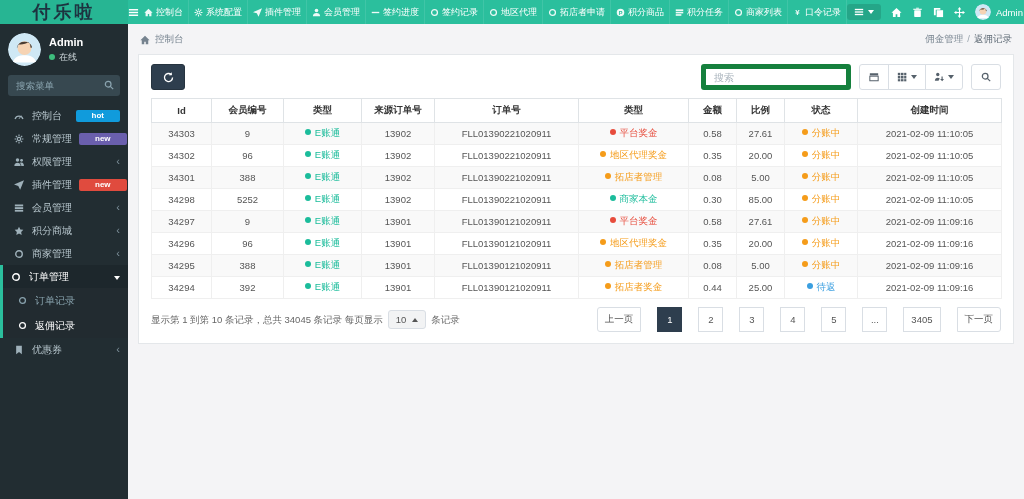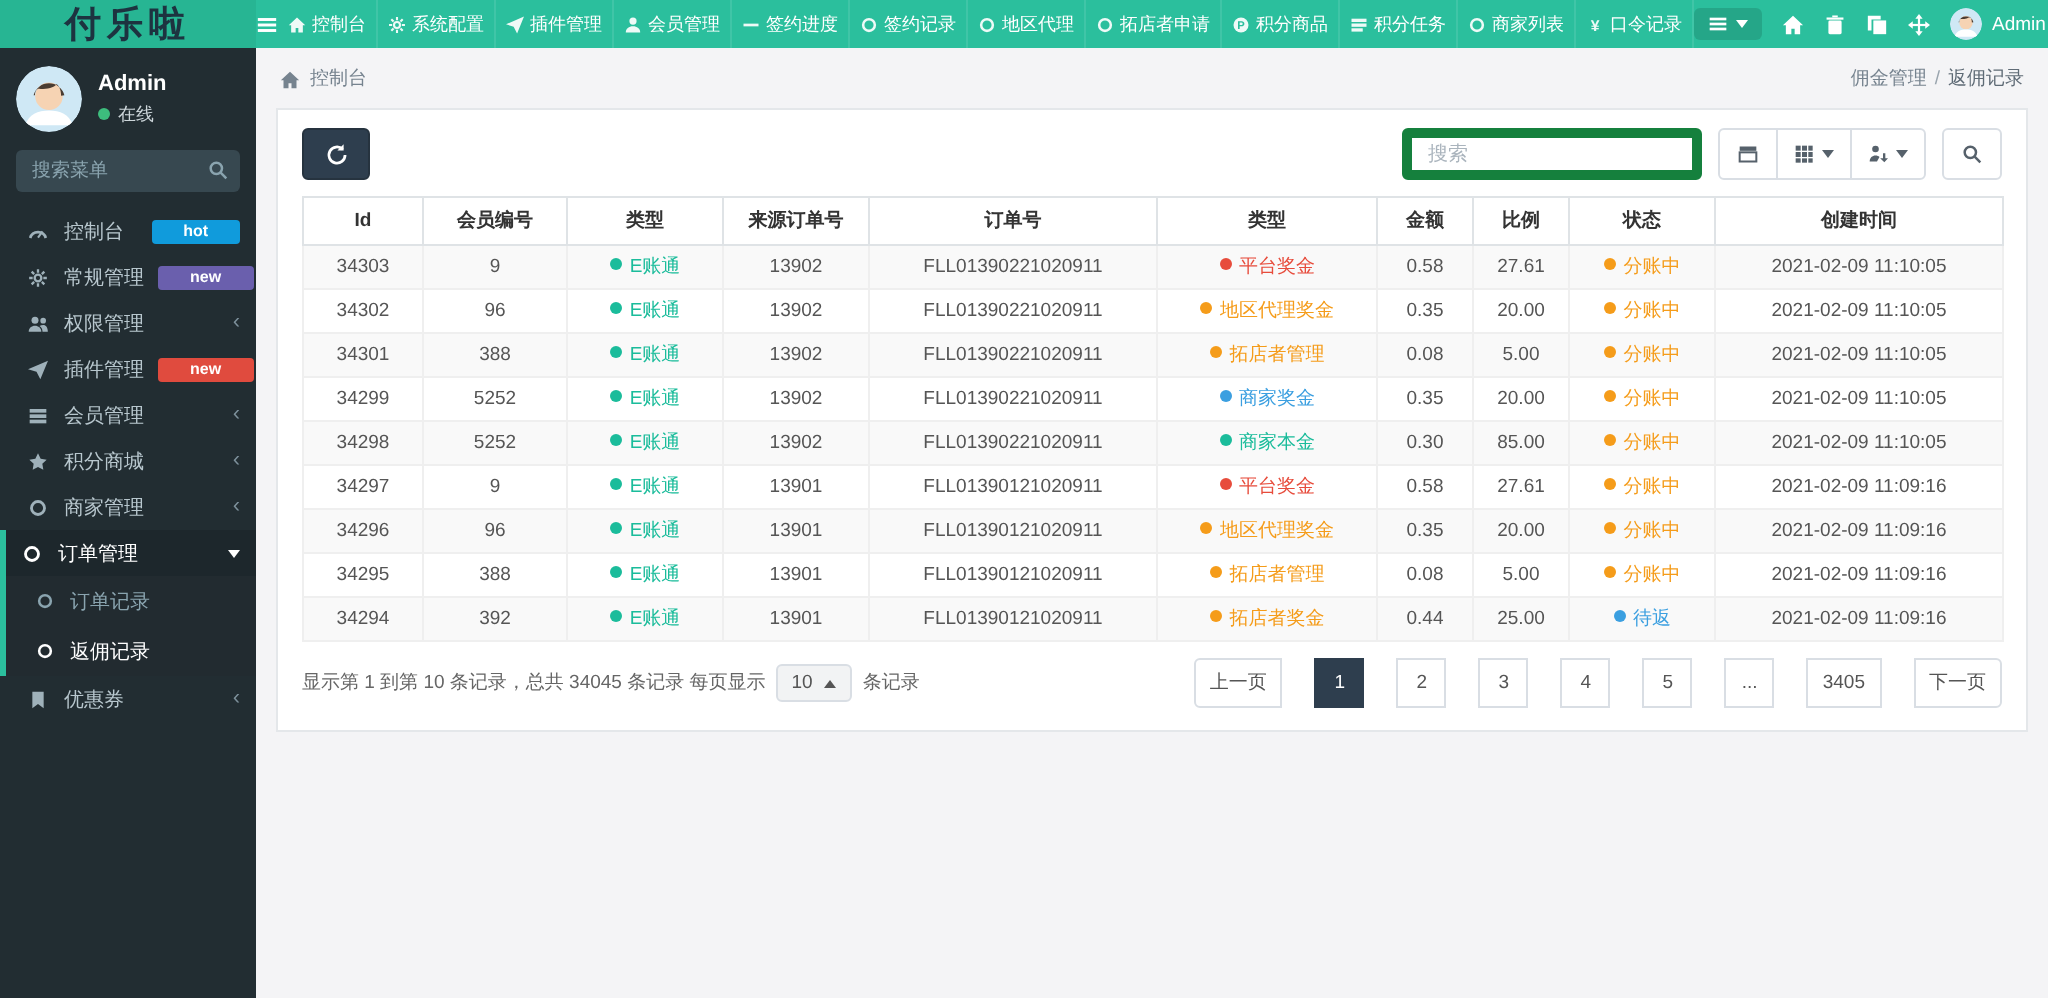--- a/index.html
+++ b/index.html
@@ -572,32 +572,20 @@
             <td><span class="dot" style="background: rgb(27, 188, 155);"></span><span style="color: rgb(27, 188, 155);">E账通</span></td>
             <td>13902</td>
             <td>FLL01390221020911</td>
             <td><span class="dot" style="background: rgb(245, 156, 26);"></span><span style="color: rgb(245, 156, 26);">拓店者管理</span></td>
             <td>0.08</td>
             <td>5.00</td>
             <td><span class="dot" style="background: rgb(245, 156, 26);"></span><span style="color: rgb(245, 156, 26);">分账中</span></td>
             <td>2021-02-09 11:10:05</td>
           </tr>
           <tr>
-            <td>34299</td>
-            <td>5252</td>
-            <td><span class="dot" style="background: rgb(27, 188, 155);"></span><span style="color: rgb(27, 188, 155);">E账通</span></td>
-            <td>13902</td>
-            <td>FLL01390221020911</td>
-            <td><span class="dot" style="background: rgb(59, 159, 224);"></span><span style="color: rgb(59, 159, 224);">商家奖金</span></td>
-            <td>0.35</td>
-            <td>20.00</td>
-            <td><span class="dot" style="background: rgb(245, 156, 26);"></span><span style="color: rgb(245, 156, 26);">分账中</span></td>
-            <td>2021-02-09 11:10:05</td>
-          </tr>
-          <tr>
             <td>34298</td>
             <td>5252</td>
             <td><span class="dot" style="background: rgb(27, 188, 155);"></span><span style="color: rgb(27, 188, 155);">E账通</span></td>
             <td>13902</td>
             <td>FLL01390221020911</td>
             <td><span class="dot" style="background: rgb(27, 188, 155);"></span><span style="color: rgb(27, 188, 155);">商家本金</span></td>
             <td>0.30</td>
             <td>85.00</td>
             <td><span class="dot" style="background: rgb(245, 156, 26);"></span><span style="color: rgb(245, 156, 26);">分账中</span></td>
             <td>2021-02-09 11:10:05</td>

